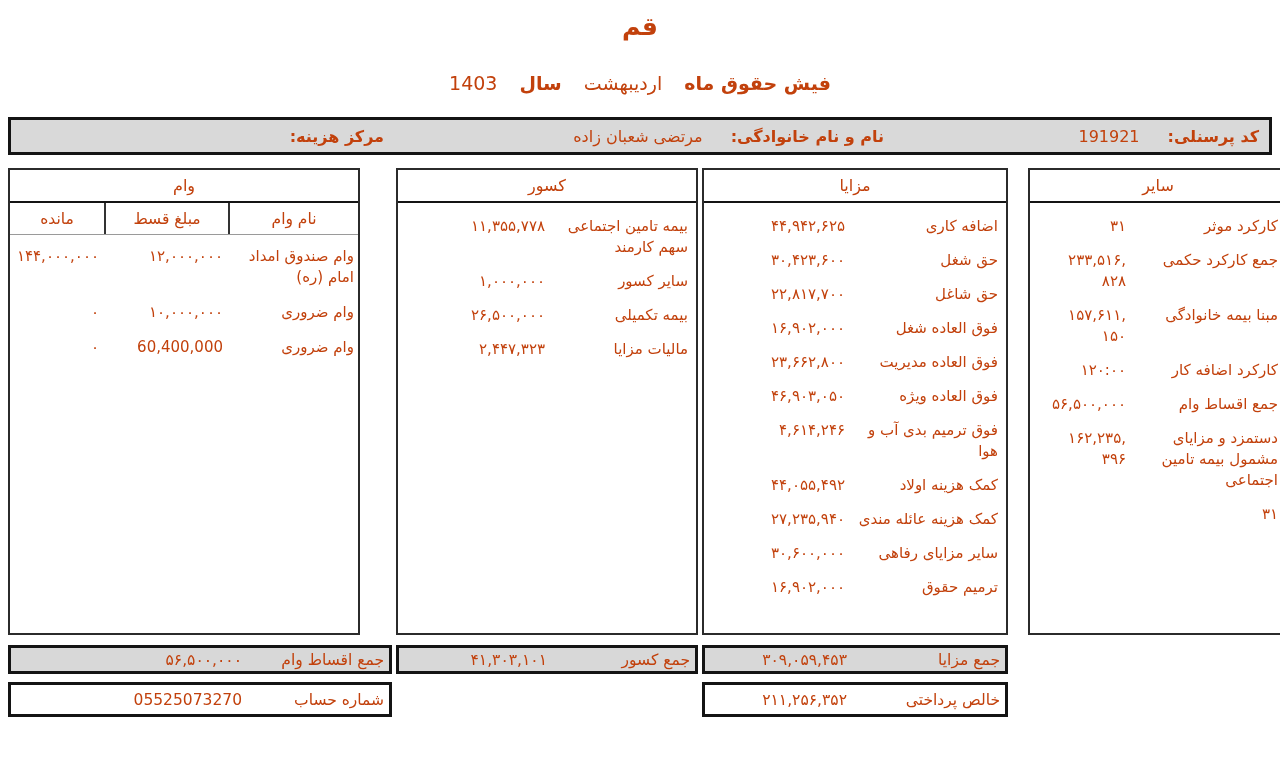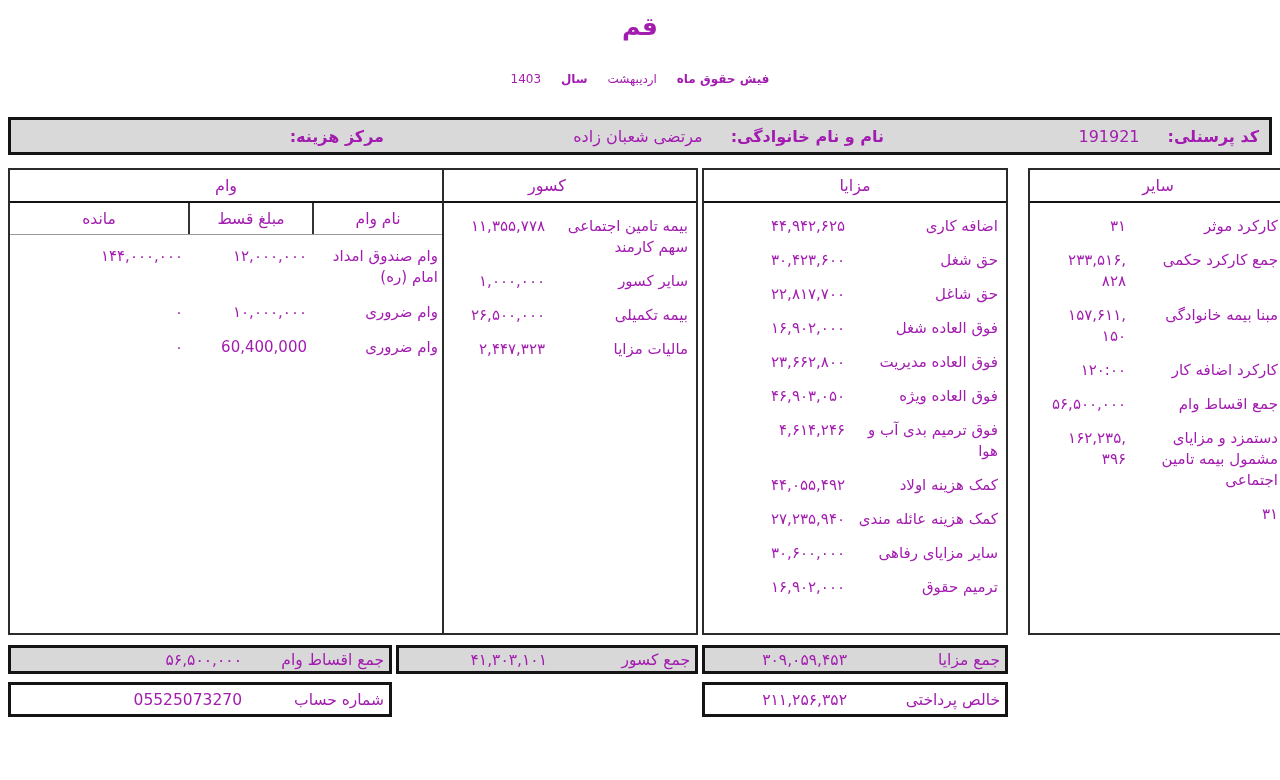--- a/index.html
+++ b/index.html
@@ -1,20 +1,20 @@
 <!DOCTYPE html>
 <html lang="fa" dir="rtl"><head>
 <meta charset="utf-8">
 <style>
   html,body{margin:0;padding:0;background:#fff;}
   .page{position:relative;width:1280px;height:780px;background:#ffffff;overflow:hidden;
-        direction:rtl;font-family:"DejaVu Sans",sans-serif;color:#a21caf;}
+        direction:rtl;font-family:"DejaVu Sans",sans-serif;color:#c2410c;}
   .title{position:absolute;top:12px;left:0;right:0;text-align:center;
          font-size:25px;font-weight:bold;}
-  .subtitle{position:absolute;top:72px;left:0;right:0;text-align:center;font-size:12px;}
+  .subtitle{position:absolute;top:72px;left:0;right:0;text-align:center;font-size:19px;}
   .subtitle span{margin:0 8px;}
   .b{font-weight:bold;}
   .num{direction:ltr;unicode-bidi:embed;}
 
   
   .idbar{position:absolute;top:117px;left:8px;width:1264px;height:38px;box-sizing:border-box;
          border:3px solid #141414;background:#d9d9d9;display:flex;align-items:center;font-size:16px;}
   .idseg{display:flex;align-items:center;box-sizing:border-box;}
   .idseg .l{font-weight:bold;white-space:nowrap;}
   .idseg .v{margin-right:28px;white-space:nowrap;}
@@ -24,21 +24,21 @@
 
   
   .box{position:absolute;top:168px;height:467px;box-sizing:border-box;
        border:2px solid #2b2b2b;background:#fff;}
   .box-head{height:31px;border-bottom:2px solid #141414;display:flex;align-items:center;
             justify-content:center;font-size:16px;}
   .box-body{padding:13px 8px 0 4px;}
   .row{display:flex;align-items:flex-start;margin-bottom:13px;font-size:15px;line-height:21px;}
   .row .lbl{flex:1;padding-left:6px;}
   .row .val{flex:0 0 auto;direction:ltr;text-align:right;white-space:pre-line;}
-  .col-loan{left:8px;width:436px;}
+  .col-loan{left:8px;width:352px;}
   .col-deduct{left:396px;width:302px;}
   .col-benefit{left:702px;width:306px;}
   .col-other{left:1028px;width:260px;}
   .col-other .val{width:92px;}
   .col-benefit .val{width:137px;}
   .col-deduct .val{width:143px;}
 
   
   .loan-subhead{display:flex;height:31px;border-bottom:1px solid #9a9a9a;font-size:15.5px;}
   .loan-subhead .c{display:flex;align-items:center;justify-content:center;box-sizing:border-box;}

